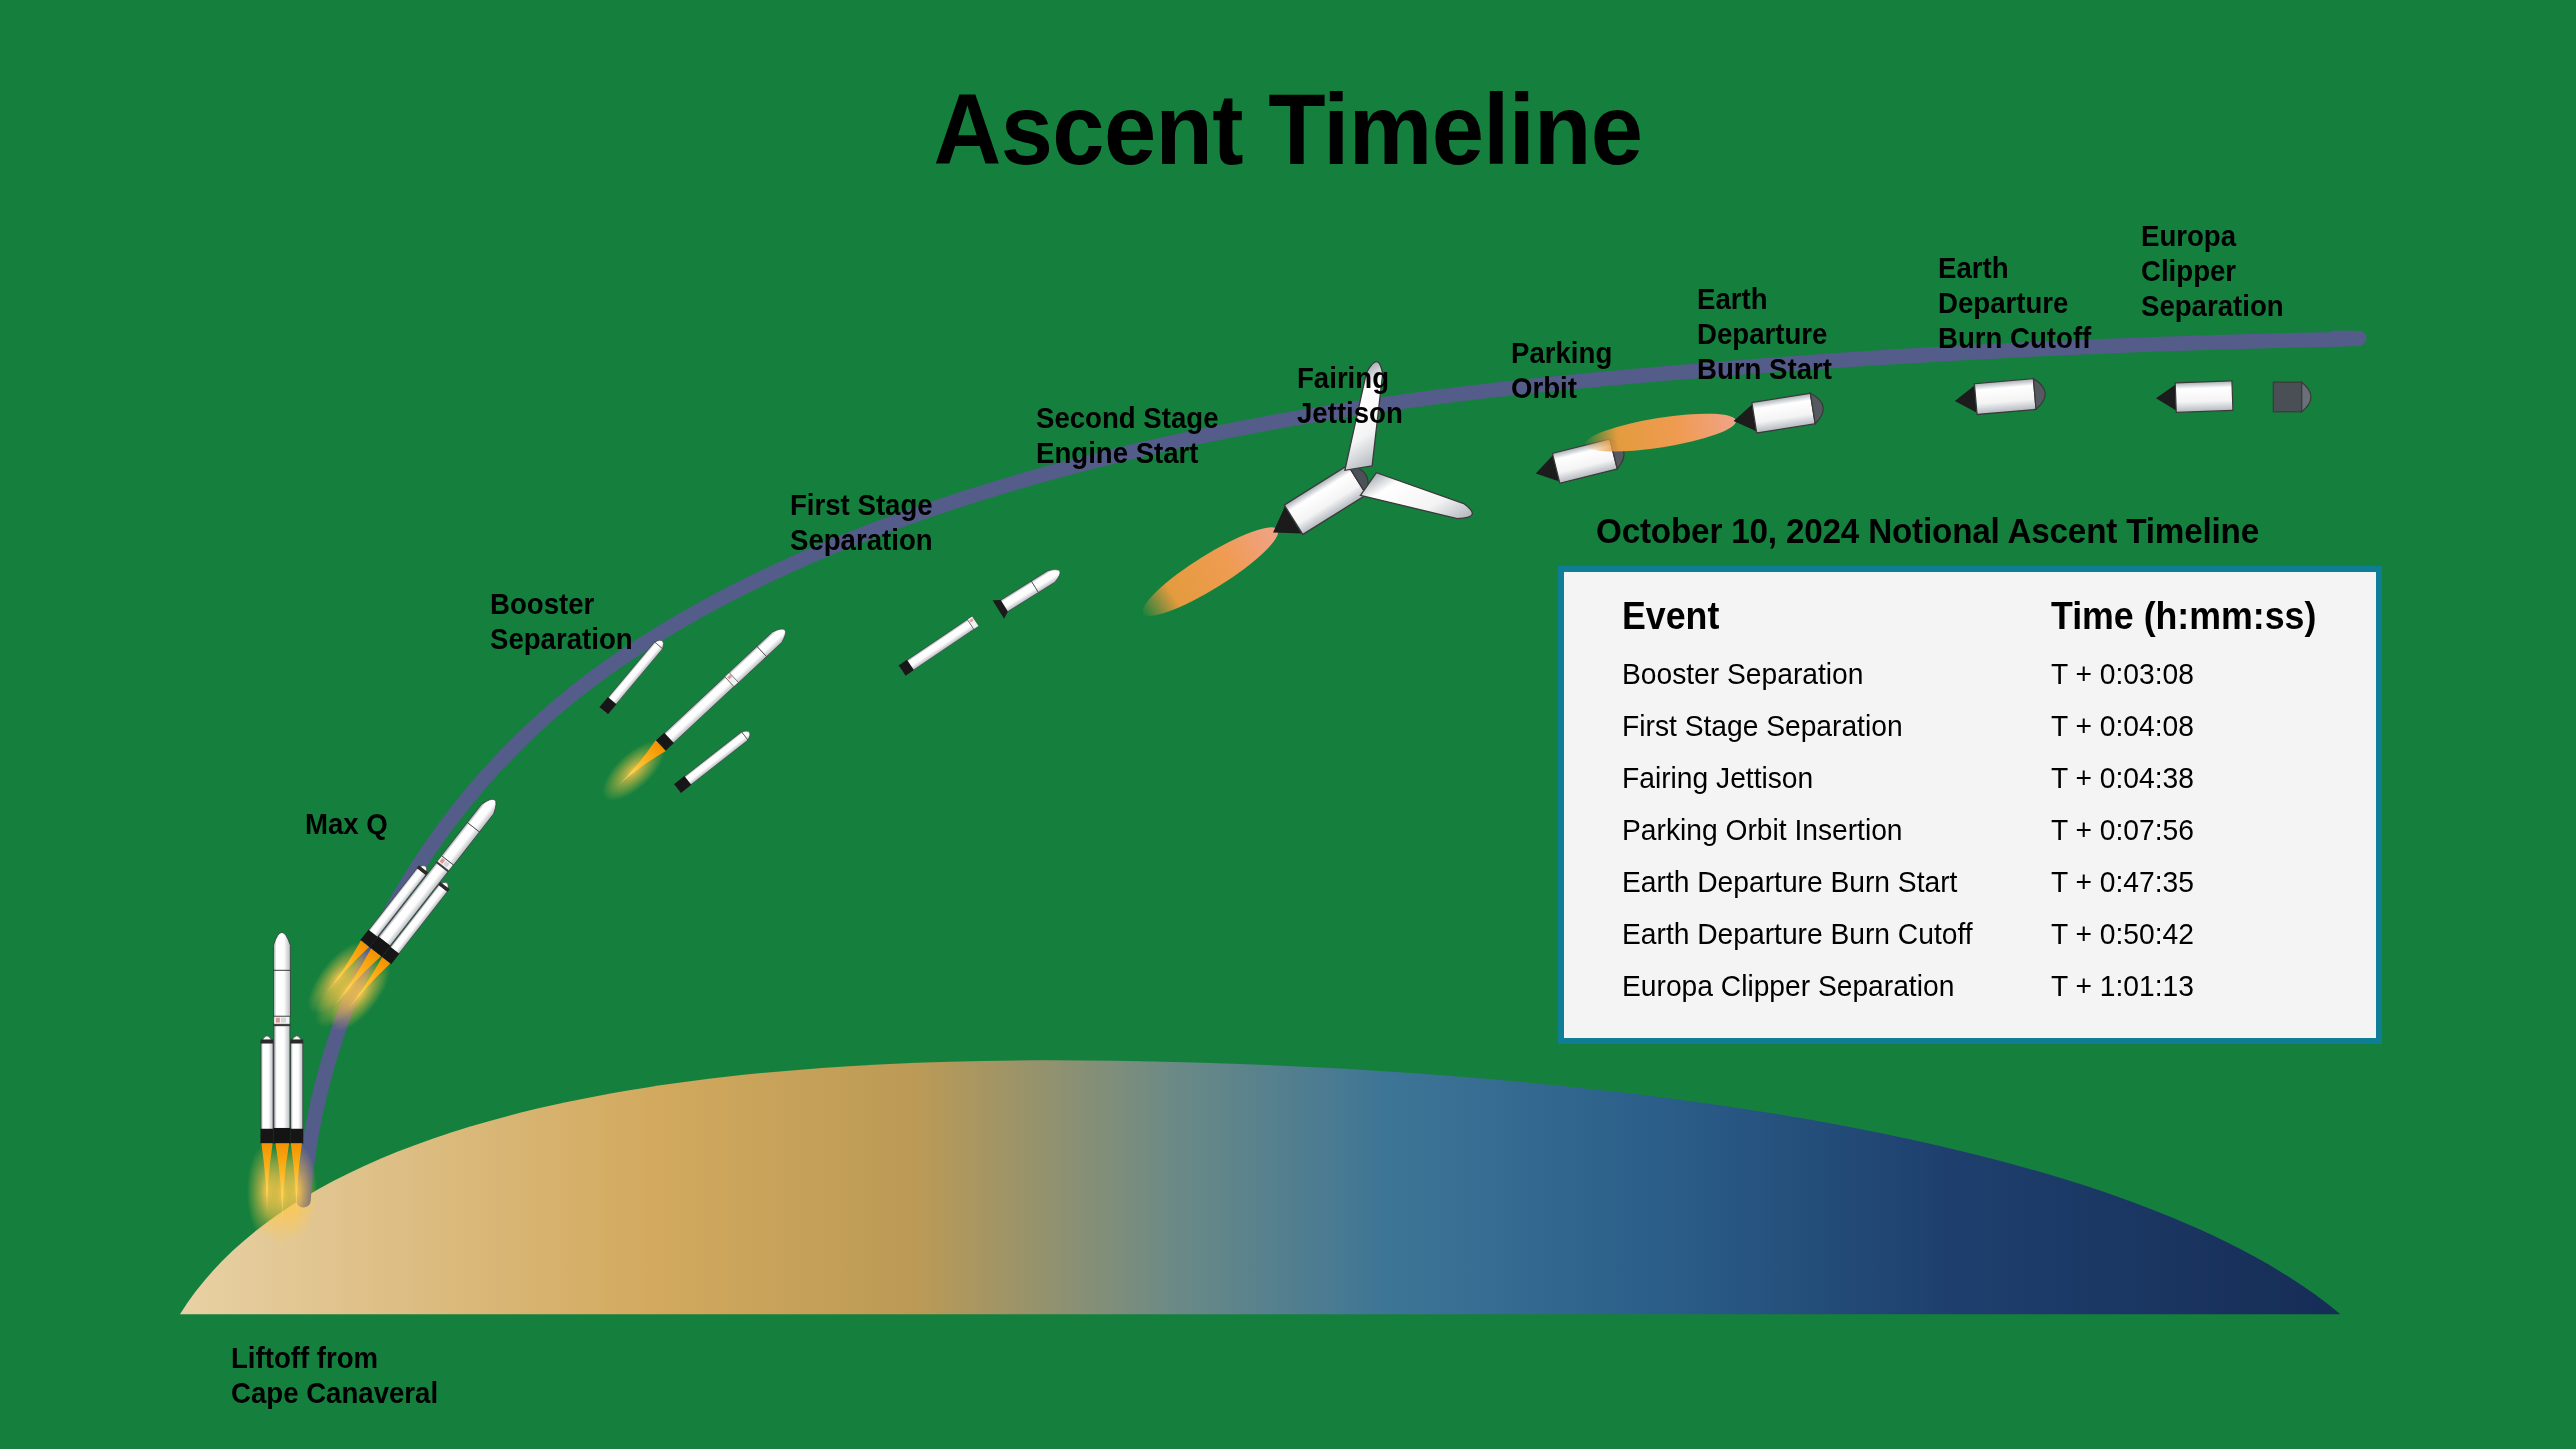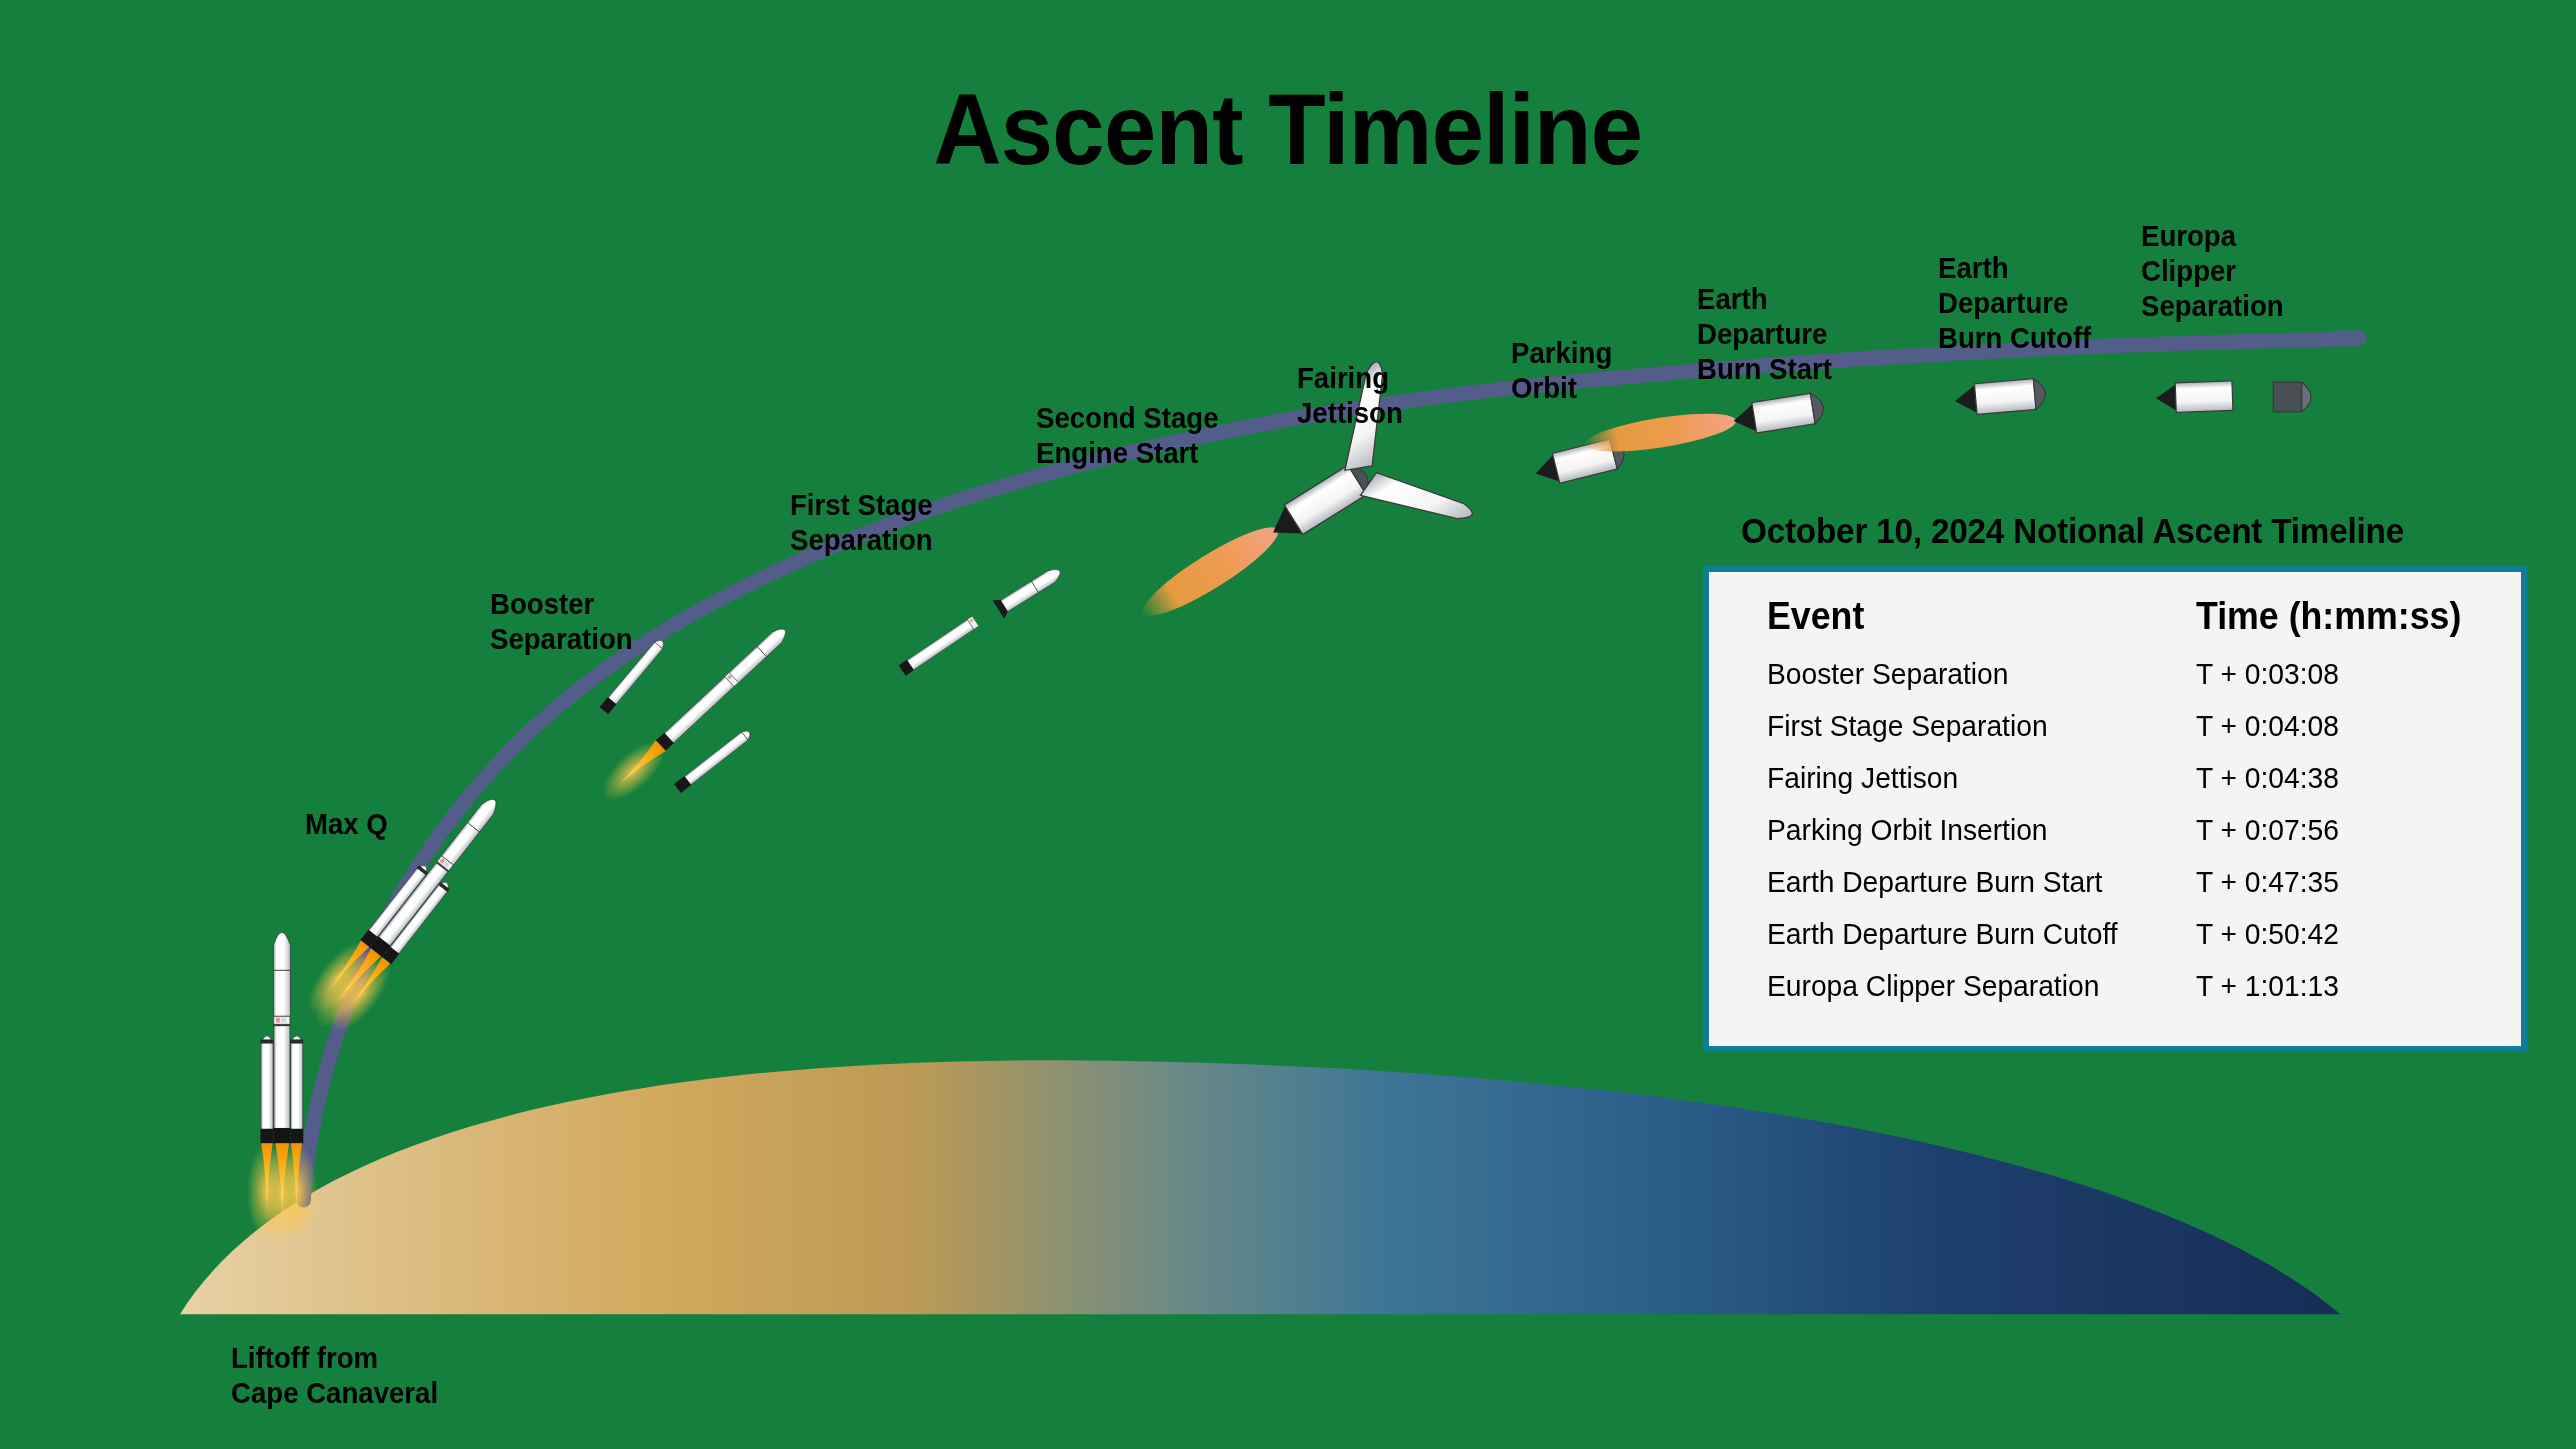--- a/index.html
+++ b/index.html
@@ -57,38 +57,38 @@
     color: #000;
     line-height: 1.16;
     white-space: pre-line;
     transform: scaleX(0.92);
     transform-origin: left top;
   }
 
   
   #table-panel {
     position: absolute;
-    left: 1703px;
+    left: 1558px;
     top: 511px;
     width: 824px;
   }
   .table-caption {
     font-family: "Liberation Sans Narrow", "Liberation Sans", sans-serif;
     font-size: 35px;
     font-weight: 700;
     color: #000;
     margin: 0 0 14.8px 38px;
     letter-spacing: -0.2px;
     transform: scaleX(0.95);
     transform-origin: left top;
   }
   #timeline-table {
     border: 6.7px solid #0e7e96;
     background: #f4f4f4;
-    padding: 23px 0 25px 0;
+    padding: 23px 0 17px 0;
   }
   .trow {
     display: flex;
     align-items: baseline;
     padding: 0 0 0 58px;
     height: 52px;
   }
   .trow.header-row { height: 62px; }
   .tcell-event {
     width: 429px;

